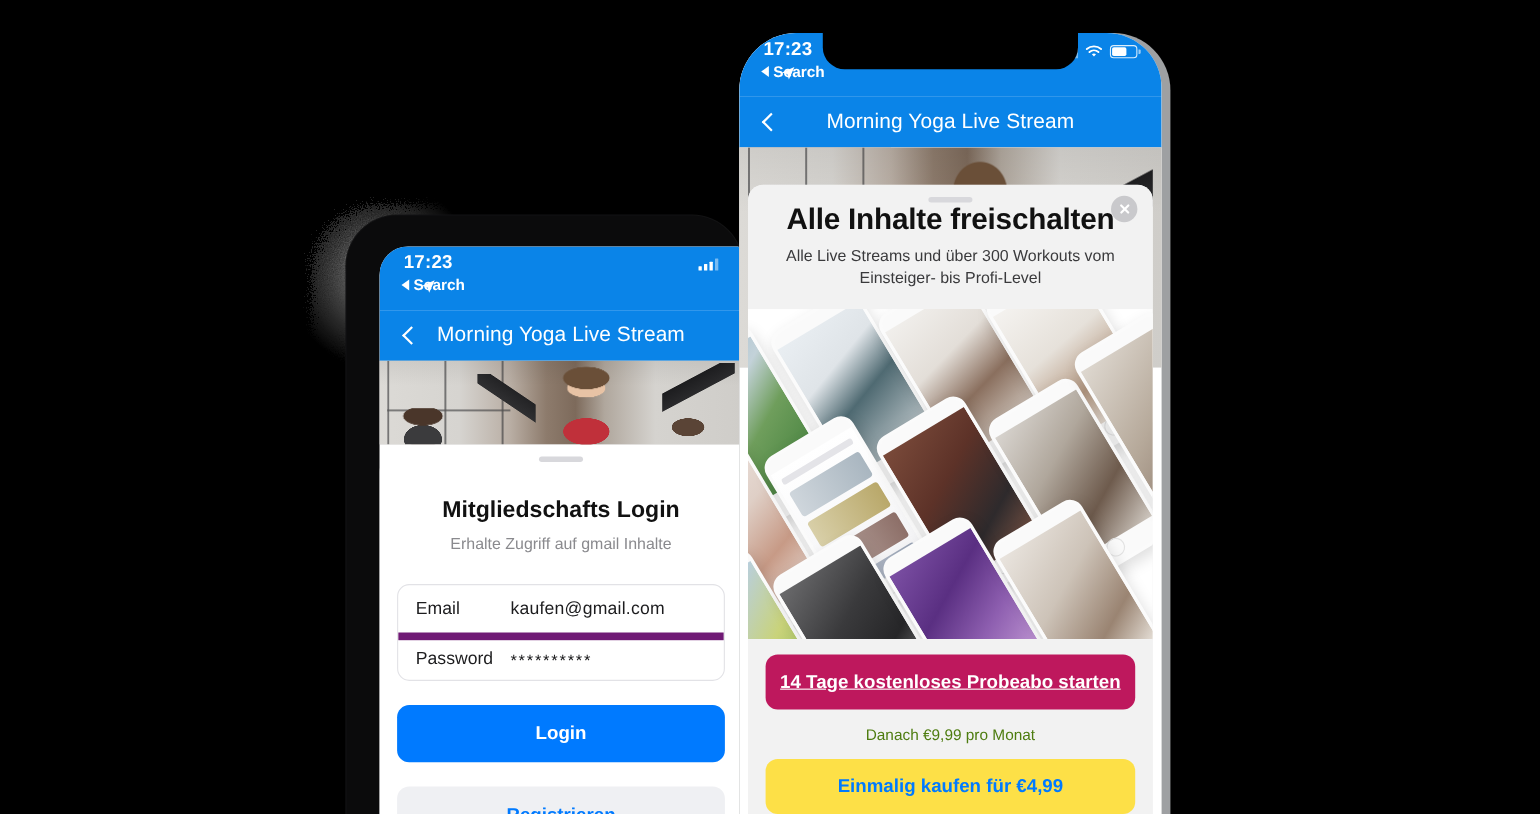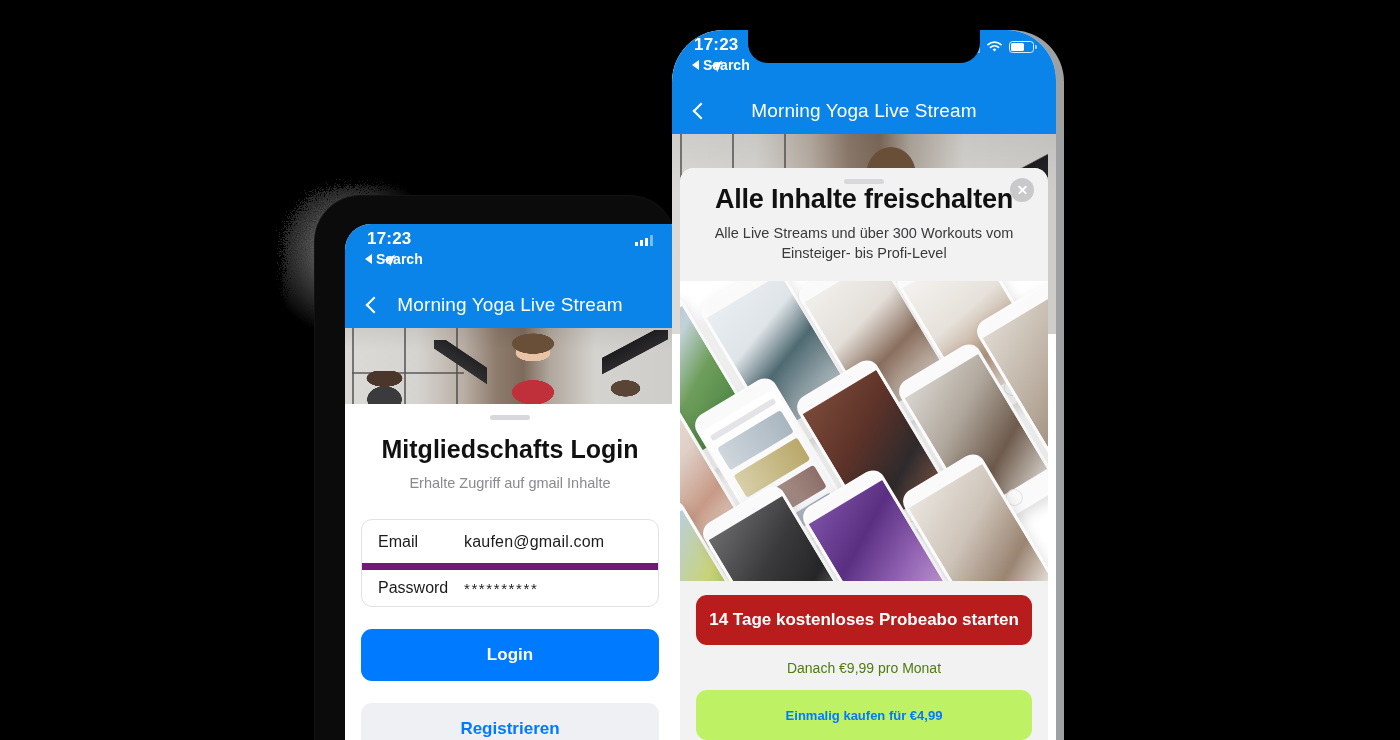--- a/index.html
+++ b/index.html
@@ -173,22 +173,22 @@
     position:relative; background:#fff;
     border-radius:14px 14px 0 0;
   }
   .grabber{
     width:40px;height:5px;border-radius:3px;background:#d8d8dc;
     margin:11px auto 0;
   }
 
   
   .l-title{
-    text-align:center; font-size:25px; font-weight:bold; color:#111;
-    margin-top:15px; white-space:nowrap;
+    text-align:center; font-size:21px; font-weight:bold; color:#111;
+    margin-top:32px; white-space:nowrap;
   }
   .l-sub{
     text-align:center; font-size:14.5px; color:#8a8a8e; margin-top:11px;
   }
   .field-group{
     margin:28px 16px 0; border:1px solid #e2e2e6; border-radius:11px;
     overflow:hidden; background:#fff;
   }
   .field-row{
     display:flex; align-items:center; height:43px; padding:0 16px;
@@ -245,27 +245,27 @@
     border:3px solid #fbfbfb; overflow:hidden;
   }
   .tile .shot{ position:absolute; left:0; right:0; top:12px; bottom:20px; overflow:hidden; }
   .tile .home{
     position:absolute; bottom:4px; left:50%; transform:translateX(-50%);
     width:17px;height:17px;border-radius:50%;border:1.4px solid #e3e3e3;
   }
   .r-foot{ flex:none; background:#f2f2f2; padding:14px 16px 10px; }
   .cta{
     height:50px; width:100%; border-radius:11px; border:none; cursor:pointer;
-    background:#b91c1c; color:#fff; font-size:17px; font-weight:bold;
-    display:flex;align-items:center;justify-content:center;
+    background:#be185d; color:#fff; font-size:17px; font-weight:bold;
+    display:flex;align-items:center;justify-content:center;text-decoration:underline;
   }
   .cta-note{ text-align:center;font-size:14px;color:#4d7c0f;margin:15px 0 14px; }
   .cta2{
     height:50px;width:100%;border-radius:11px;border:none;cursor:pointer;
-    background:#bef264;color:#007aff;font-size:13px;font-weight:bold;
+    background:#fde047;color:#007aff;font-size:17px;font-weight:bold;
     display:flex;align-items:center;justify-content:center;
   }
   svg.defs { position:absolute; width:0; height:0; }
 </style>
 </head>
 <body>
 
 <div class="stage">
 
   <svg class="defs">

